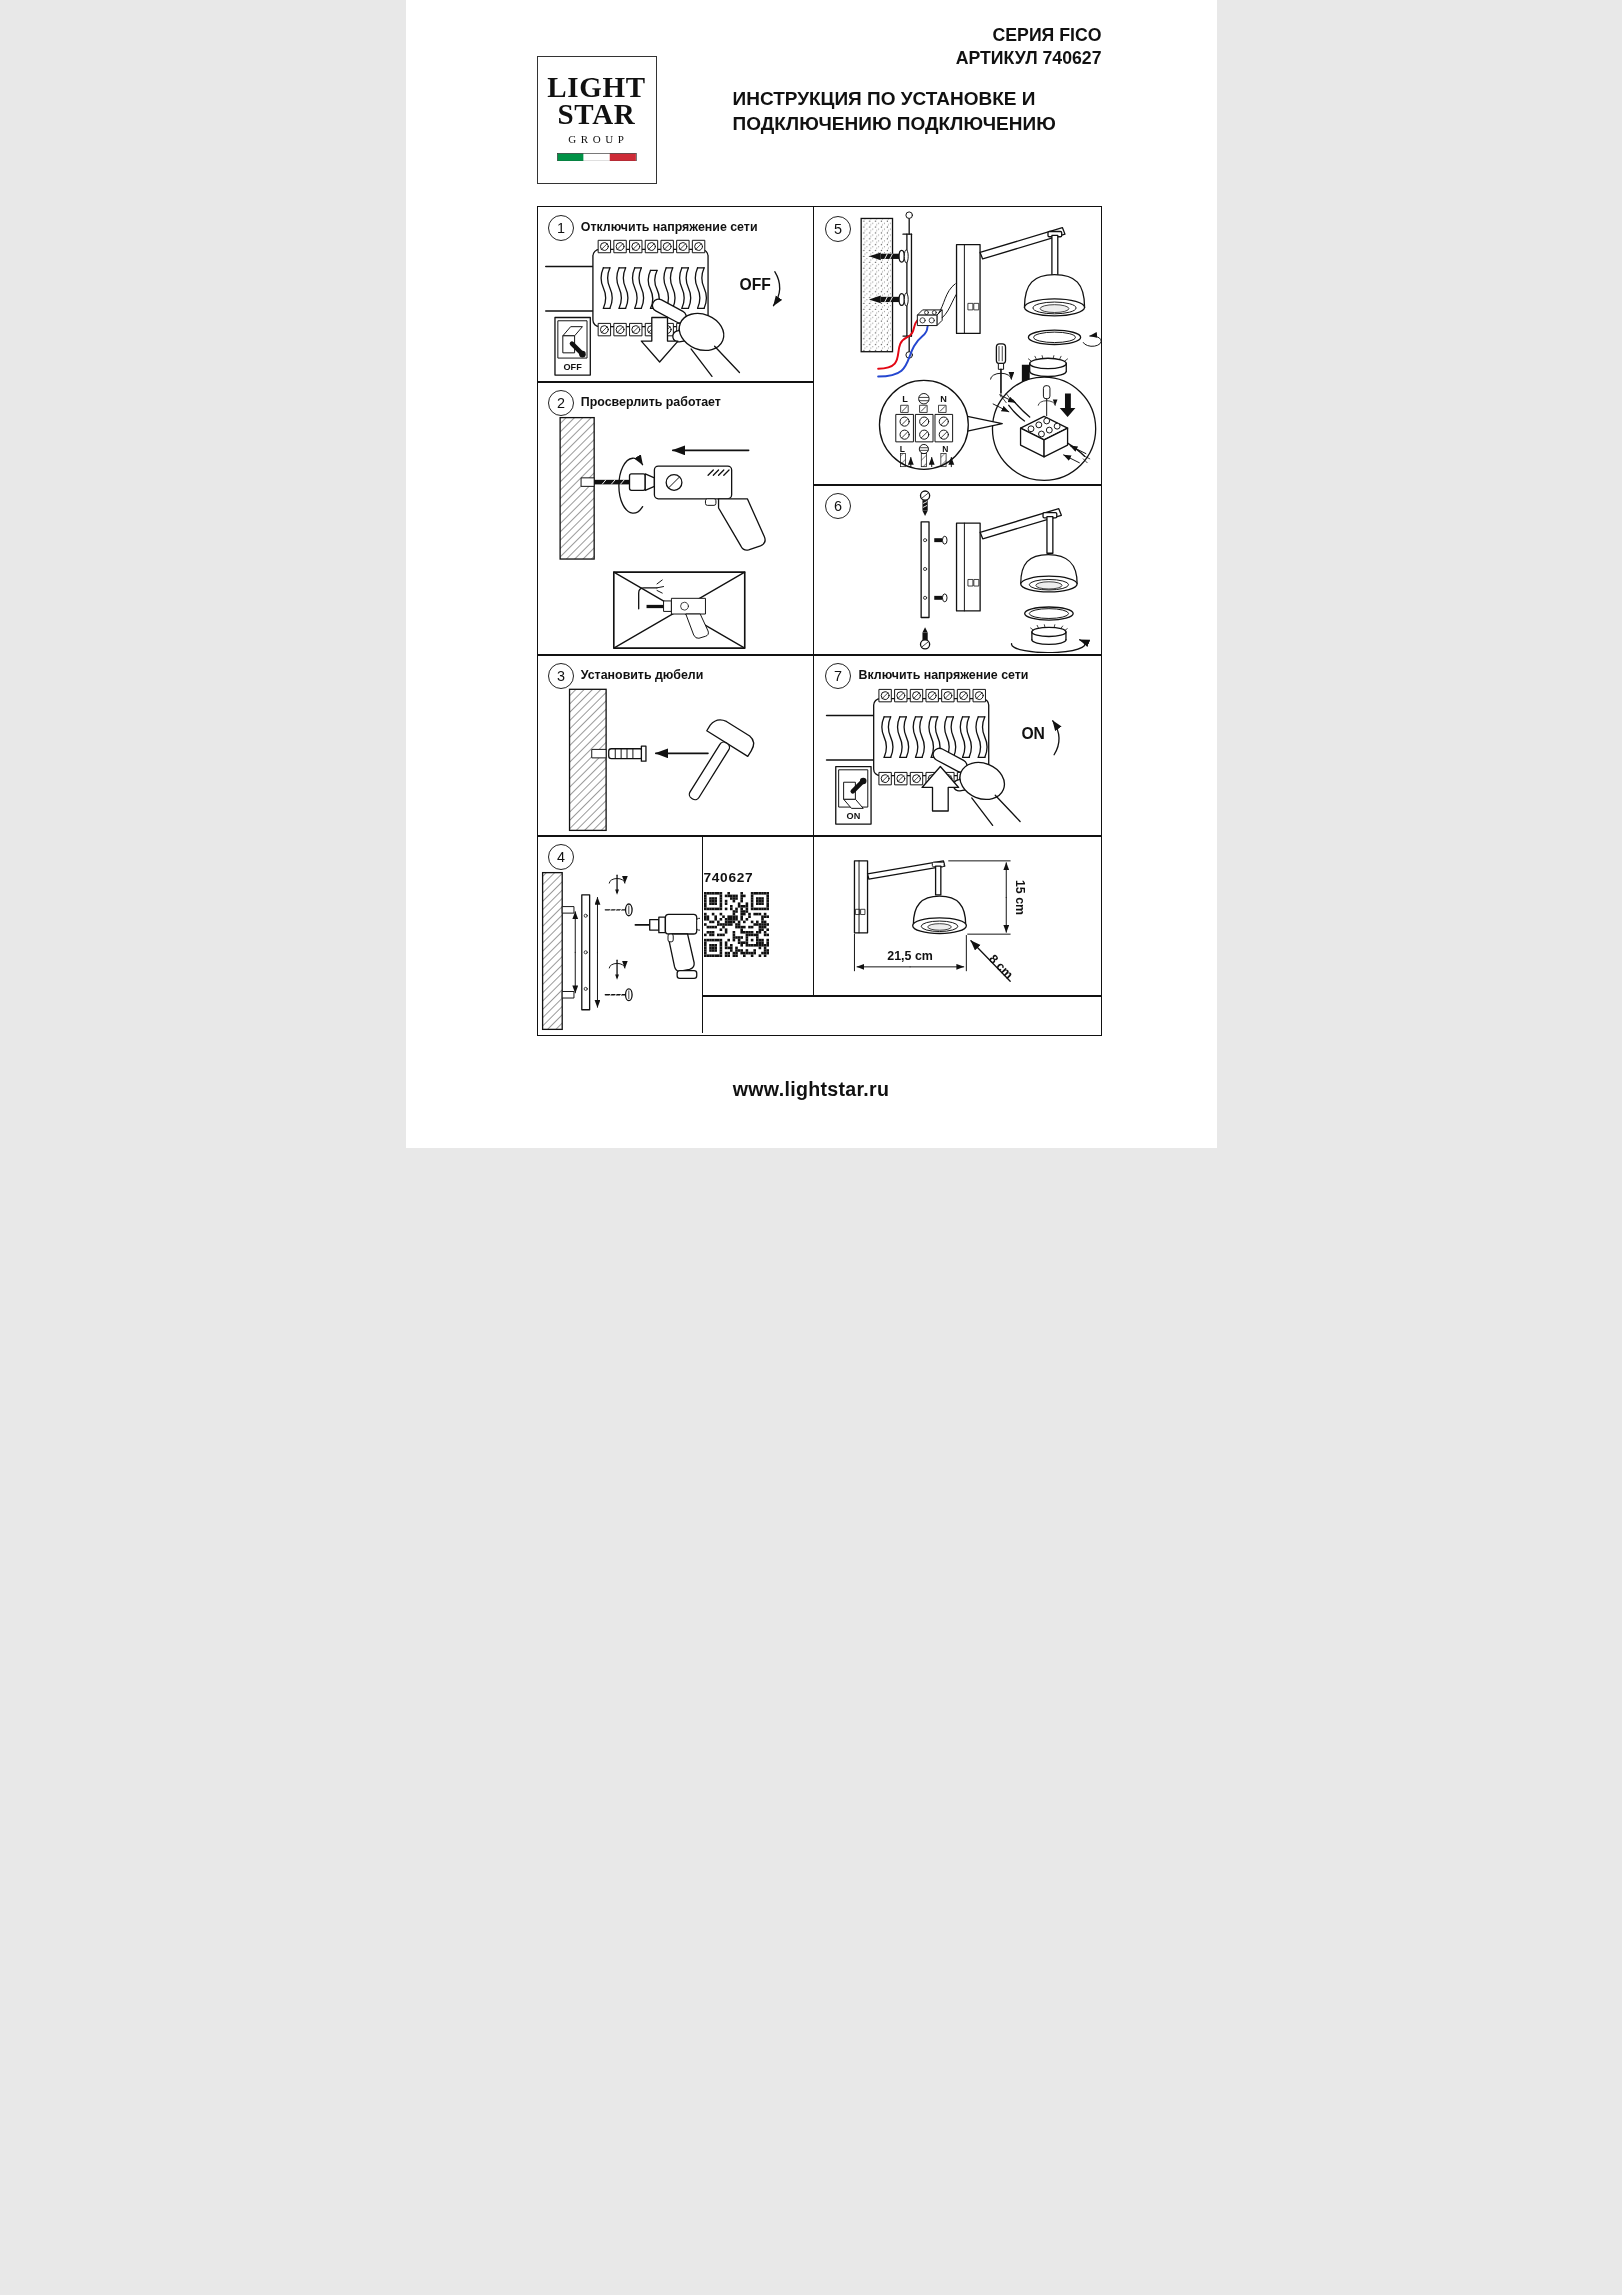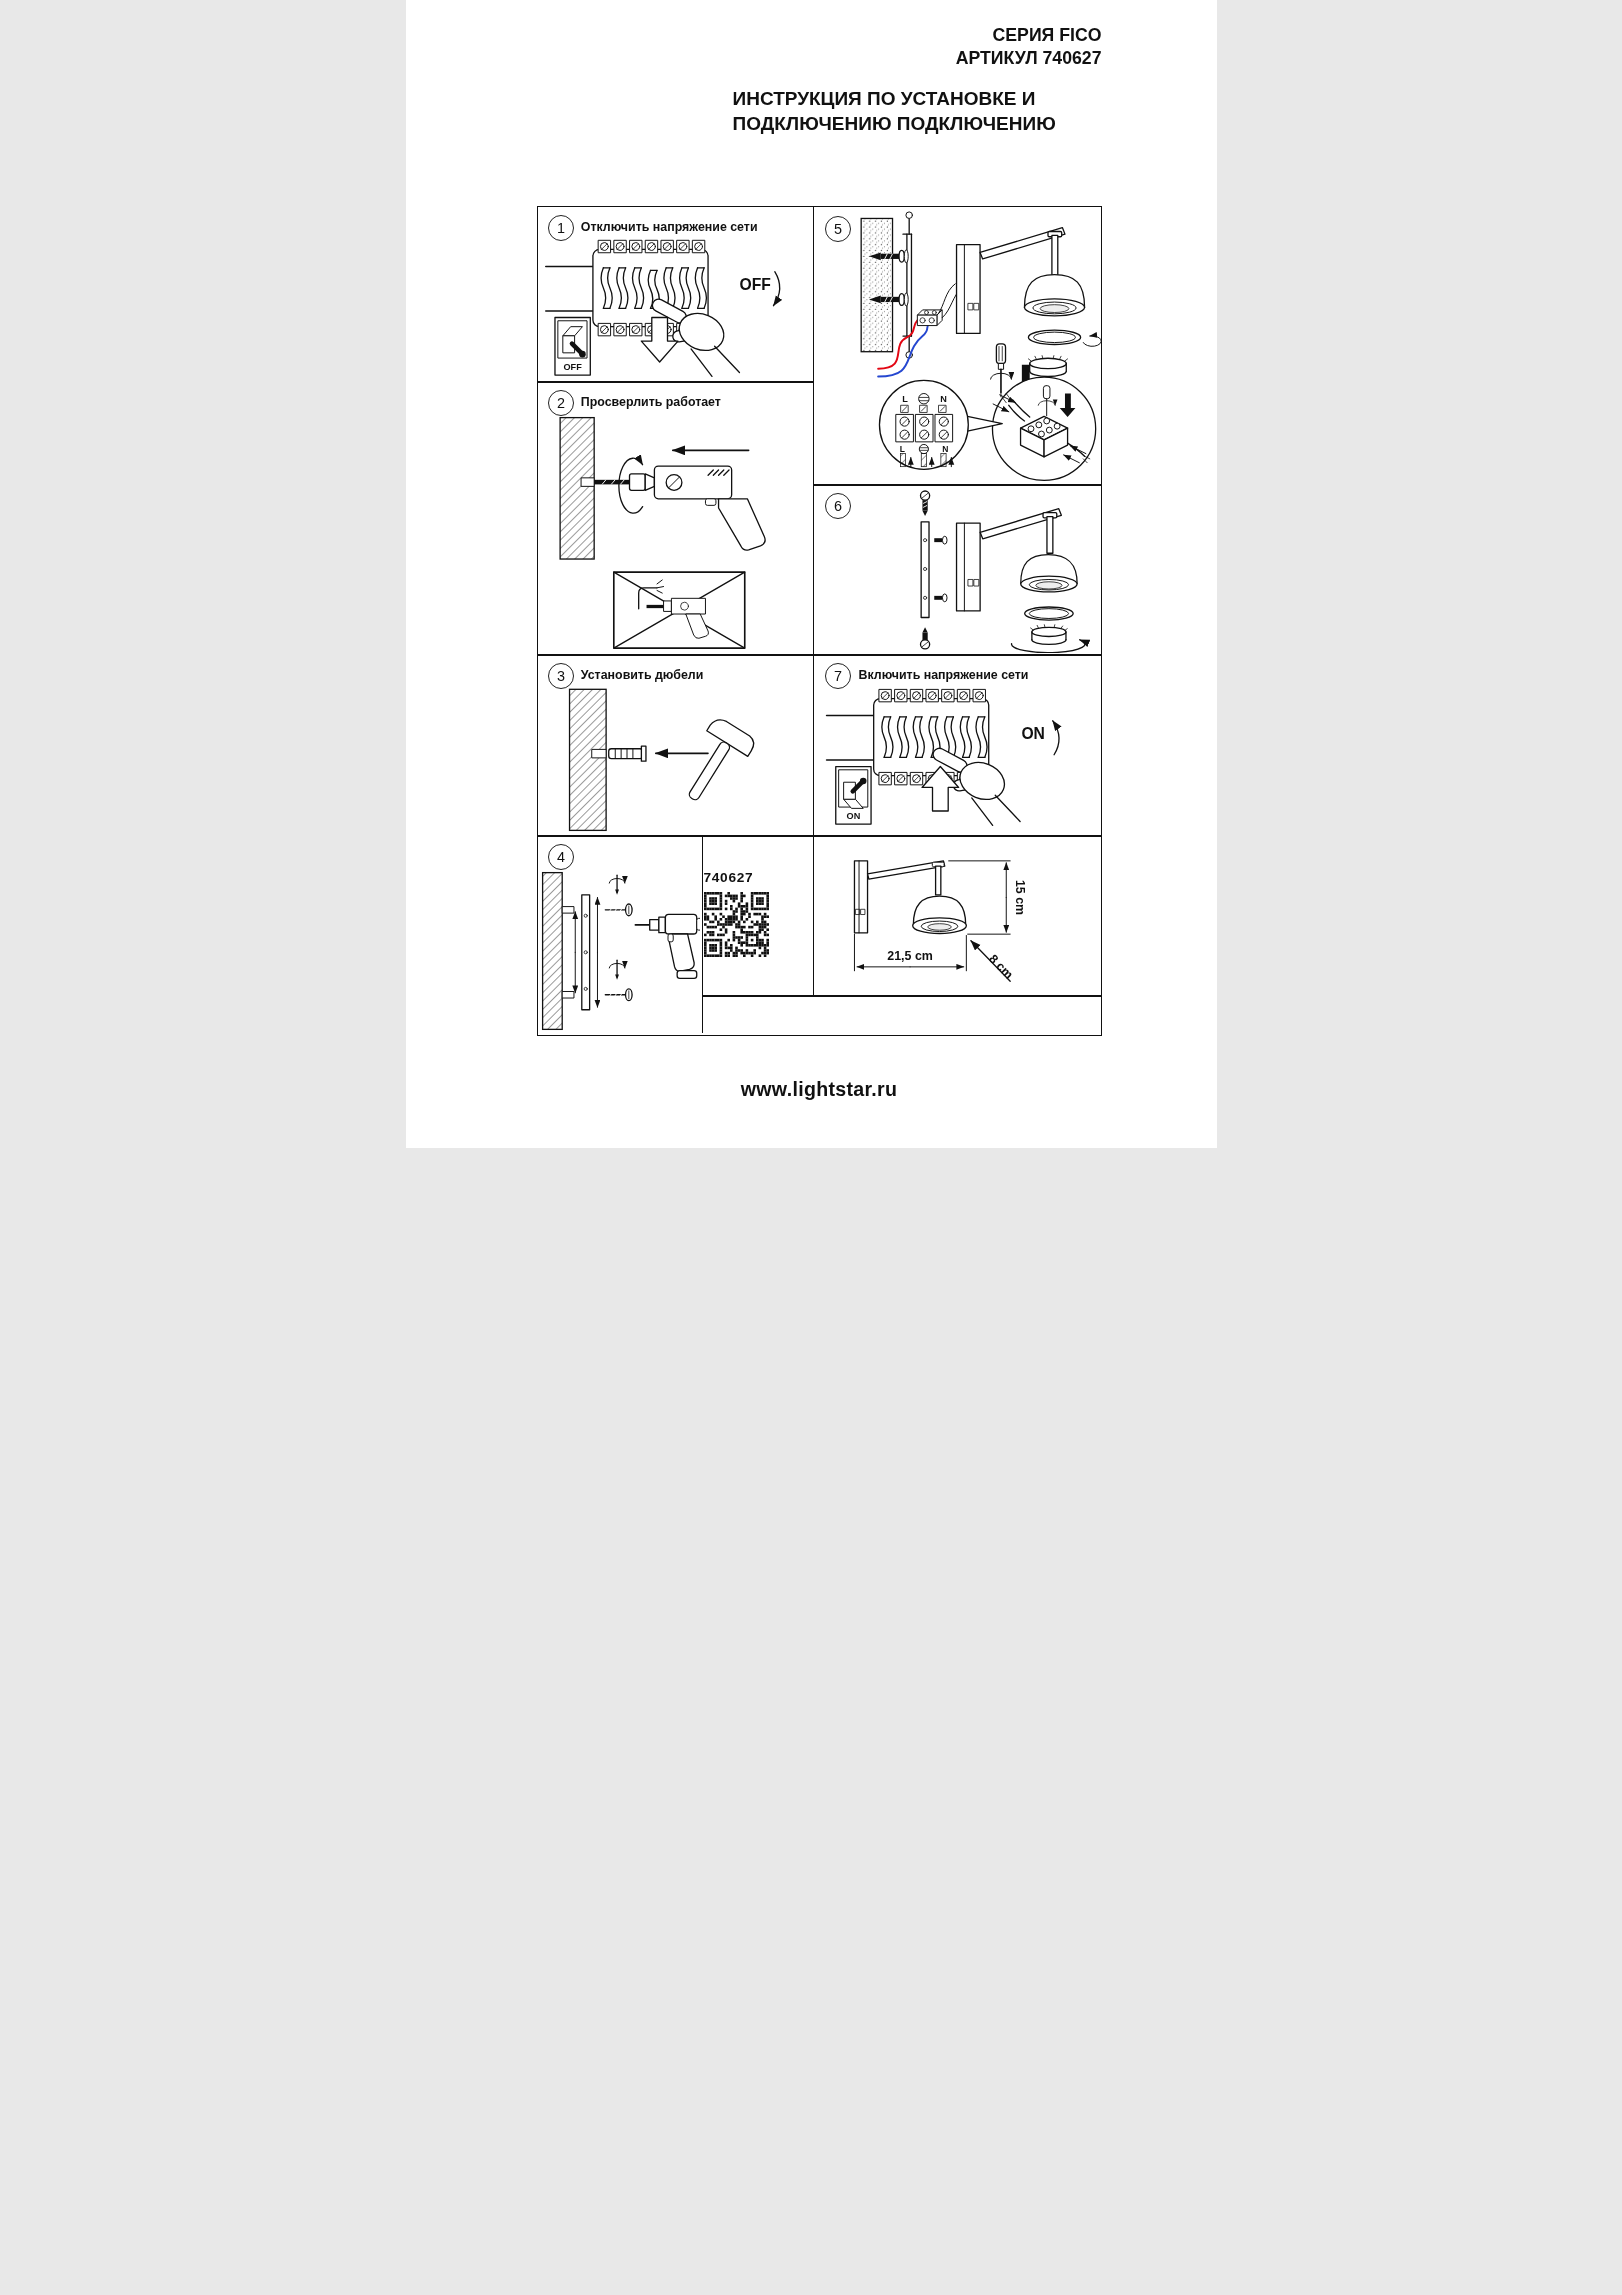--- a/index.html
+++ b/index.html
@@ -24,21 +24,21 @@
   .cell{position:absolute;box-sizing:border-box;}
   .stepnum{position:absolute;width:24px;height:24px;border:1.3px solid #222;border-radius:50%;
            display:flex;align-items:center;justify-content:center;font-size:14.4px;background:#fff;z-index:3;}
   .steplabel{position:absolute;font-weight:700;font-size:12.4px;white-space:nowrap;}
   
   .qrwrap{position:absolute;left:166px;top:629px;width:110px;height:158px;text-align:left;}
   .qrnum{font-weight:700;font-size:13.7px;letter-spacing:0.7px;margin-top:34px;}
   .qrbox{display:inline-block;margin-top:6.5px;}
   .notes{position:absolute;left:166px;top:789px;width:399px;height:39px;
          font-size:11.5px;line-height:1.5;padding:4.6px 0 0 10.5px;box-sizing:border-box;}
-  .footer{position:absolute;left:8px;top:1078px;width:100%;text-align:center;
+  .footer{position:absolute;left:0;top:1078px;width:100%;text-align:center;
           font-weight:700;font-size:19.6px;letter-spacing:0.3px;}
   
   svg text.t{font-family:"Liberation Sans",sans-serif;fill:#111;}
   .s12{fill:none;stroke:#111;stroke-width:1.2;stroke-linecap:round;stroke-linejoin:round}
   .s15{fill:none;stroke:#111;stroke-width:1.5;stroke-linecap:round;stroke-linejoin:round}
   .s2{fill:none;stroke:#111;stroke-width:2;stroke-linecap:round;stroke-linejoin:round}
   .s25{fill:none;stroke:#111;stroke-width:2.5;stroke-linecap:round;stroke-linejoin:round}
   .fw{fill:#fff;stroke:#111;stroke-width:2;stroke-linejoin:round}
   .fw15{fill:#fff;stroke:#111;stroke-width:1.5;stroke-linejoin:round}
   .fb{fill:#111;stroke:none}
@@ -59,20 +59,33 @@
       <circle cx="3.5" cy="7.5" r="0.6" fill="#111"></circle>
     </pattern>
     <marker id="ah" markerWidth="9" markerHeight="8" refX="7.5" refY="3" orient="auto">
       <path d="M0,0 L8,3 L0,6 Z" fill="#111"></path>
     </marker>
   </defs>
 </svg>
 
 <div class="page">
 
+  <div class="logo-box">
+    <div class="logo-word logo-top">LIGHT</div>
+    <div class="logo-word">STAR</div>
+    <div class="logo-group">GROUP</div>
+    <div class="logo-flag">
+      <svg width="80" height="8.5" viewBox="0 0 122 13">
+        <rect x="0.5" y="0.5" width="40" height="12" fill="#009246"></rect>
+        <rect x="40.5" y="0.5" width="40" height="12" fill="#ffffff"></rect>
+        <rect x="80.5" y="0.5" width="40" height="12" fill="#ce2b37"></rect>
+        <rect x="0.5" y="0.5" width="121" height="12" fill="none" stroke="#333" stroke-width="1"></rect>
+      </svg>
+    </div>
+  </div>
 
   <div class="hdr">
     <div class="hdr-line">СЕРИЯ FICO</div>
     <div class="hdr-line">АРТИКУЛ 740627</div>
     <div class="hdr-title">
       <div>ИНСТРУКЦИЯ ПО УСТАНОВКЕ И</div>
       <div>ПОДКЛЮЧЕНИЮ ПОДКЛЮЧЕНИЮ</div>
     </div>
   </div>
 

